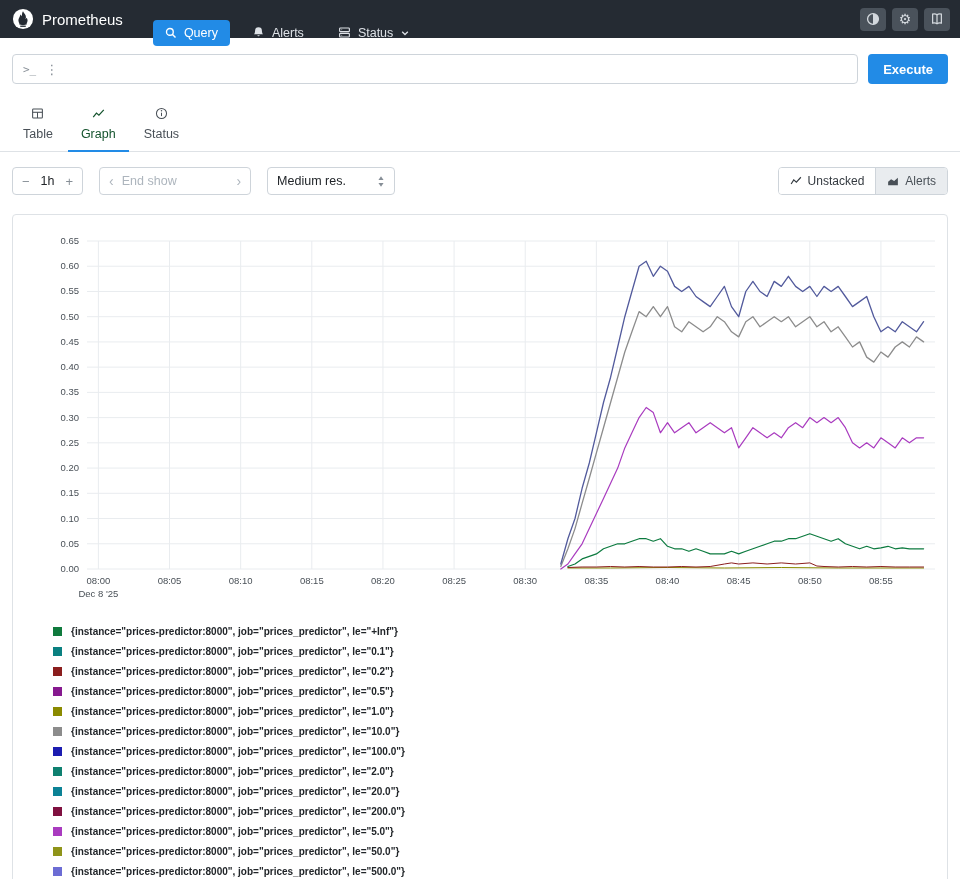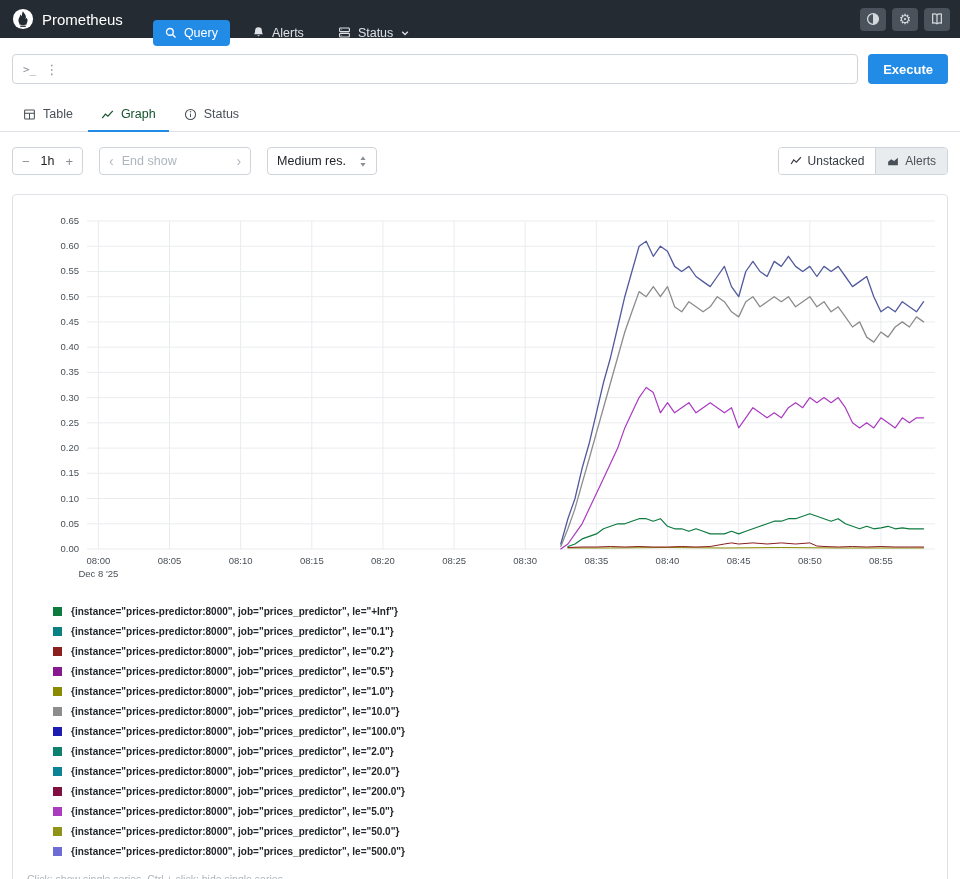--- a/index.html
+++ b/index.html
@@ -20,32 +20,32 @@
   .prompt { font-family:"DejaVu Sans Mono", monospace; font-size:11px; color:#868e96; }
   .expr { flex:1; font-family:"DejaVu Sans Mono", monospace; font-size:12px; color:#212529; white-space:nowrap; }
   .expr .fn { color:#1a6fc4; }
   .expr .paren { font-weight:bold; color:#000; }
   .expr .dur { color:#c4570e; }
   .kebab { color:#868e96; font-size:13px; cursor:pointer; }
   .execute-btn { background:#228be6; color:#fff; border:none; border-radius:4px; font-size:13px; font-weight:600; padding:0 15px; height:30px; cursor:pointer; }
 
   
   .tabs { display:flex; gap:2px; padding:0 10px; border-bottom:1px solid #dee2e6; margin-top:14px; }
-  .tab { display:flex; align-items:center; gap:7px; font-size:12.5px; color:#495057; padding:9px 13px; border-bottom:2px solid transparent; margin-bottom:-1px; cursor:pointer; background:none; }
+  .tab { display:flex; align-items:center; gap:7px; font-size:12.5px; color:#495057; padding:9px 13px; border-bottom:2px solid transparent; margin-bottom:-1px; cursor:pointer; background:none;flex-direction:column; }
   .tab.active { color:#14532d; border-bottom-color:#228be6; }
 
   
   .controls { display:flex; align-items:center; padding:15px 12px; gap:16px; }
   .stepper { display:flex; align-items:center; border:1px solid #ced4da; border-radius:4px; height:28px; }
   .stepper .sign { padding:0 9px; font-size:13px; color:#868e96; cursor:pointer; }
   .stepper .val { font-size:12.5px; color:#212529; padding:0 2px; }
   .endtime { display:flex; align-items:center; border:1px solid #ced4da; border-radius:4px; height:28px; width:152px; padding:0 9px; gap:8px; }
   .endtime .arrow { color:#adb5bd; font-size:14px; cursor:pointer; }
   .endtime .ph { flex:1; color:#adb5bd; font-size:12.5px; }
-  .resolution { display:flex; align-items:center; justify-content:space-between; border:1px solid #ced4da; border-radius:4px; height:28px; width:110px; padding:0 9px; font-size:12.5px; color:#212529; cursor:pointer; }
+  .resolution { display:flex; align-items:center; justify-content:space-between; border:1px solid #ced4da; border-radius:4px; height:28px; width:128px; padding:0 9px; font-size:12.5px; color:#212529; cursor:pointer; }
   .resolution .updown { color:#868e96; display:flex; }
   .spacer { flex:1; }
   .stack-group { display:flex; border:1px solid #ced4da; border-radius:4px; overflow:hidden; height:28px; }
   .stack-btn { display:flex; align-items:center; gap:6px; padding:0 11px; font-size:12px; color:#343a40; background:#fff; border:none; cursor:pointer; }
   .stack-btn.inactive { background:#e9ecef; border-left:1px solid #ced4da; color:#495057; }
 
   
   .panel { margin:4px 12px 12px 12px; border:1px solid #dee2e6; border-radius:4px; padding:10px 10px 8px 10px; }
   svg.chart { display:block; }
   .tick { font-size:9.5px; fill:#495057; font-family:"Liberation Sans", sans-serif; }

